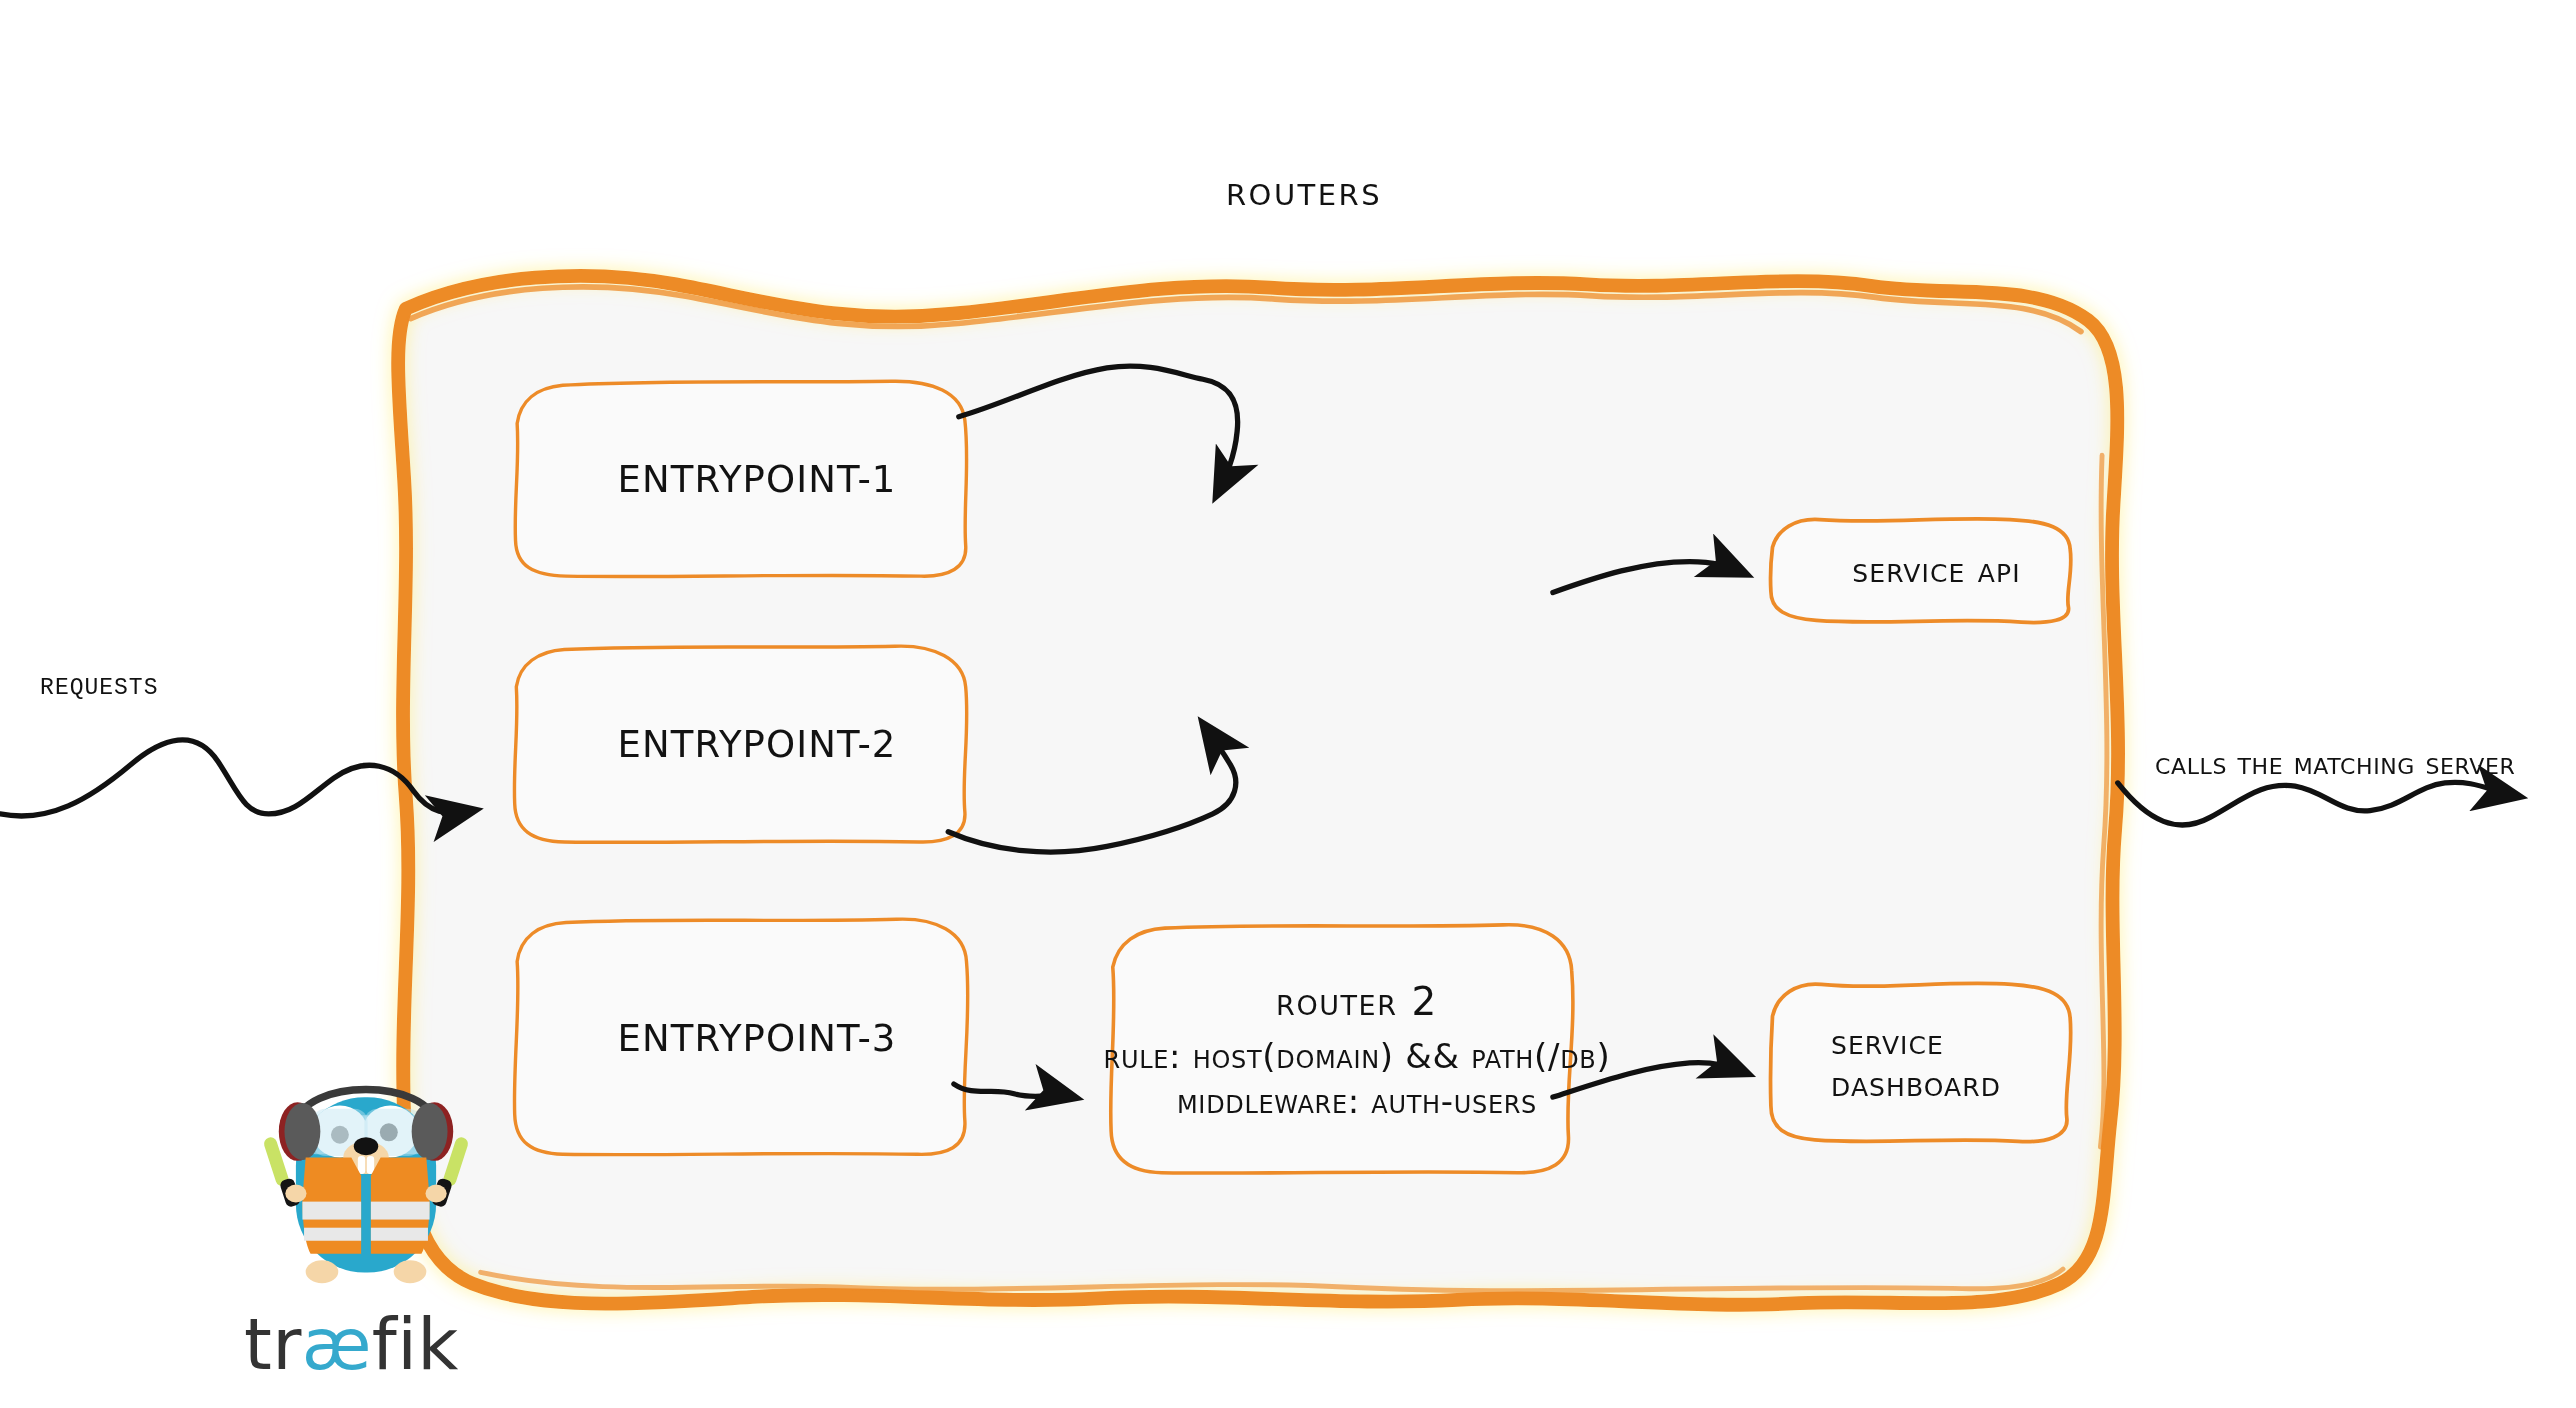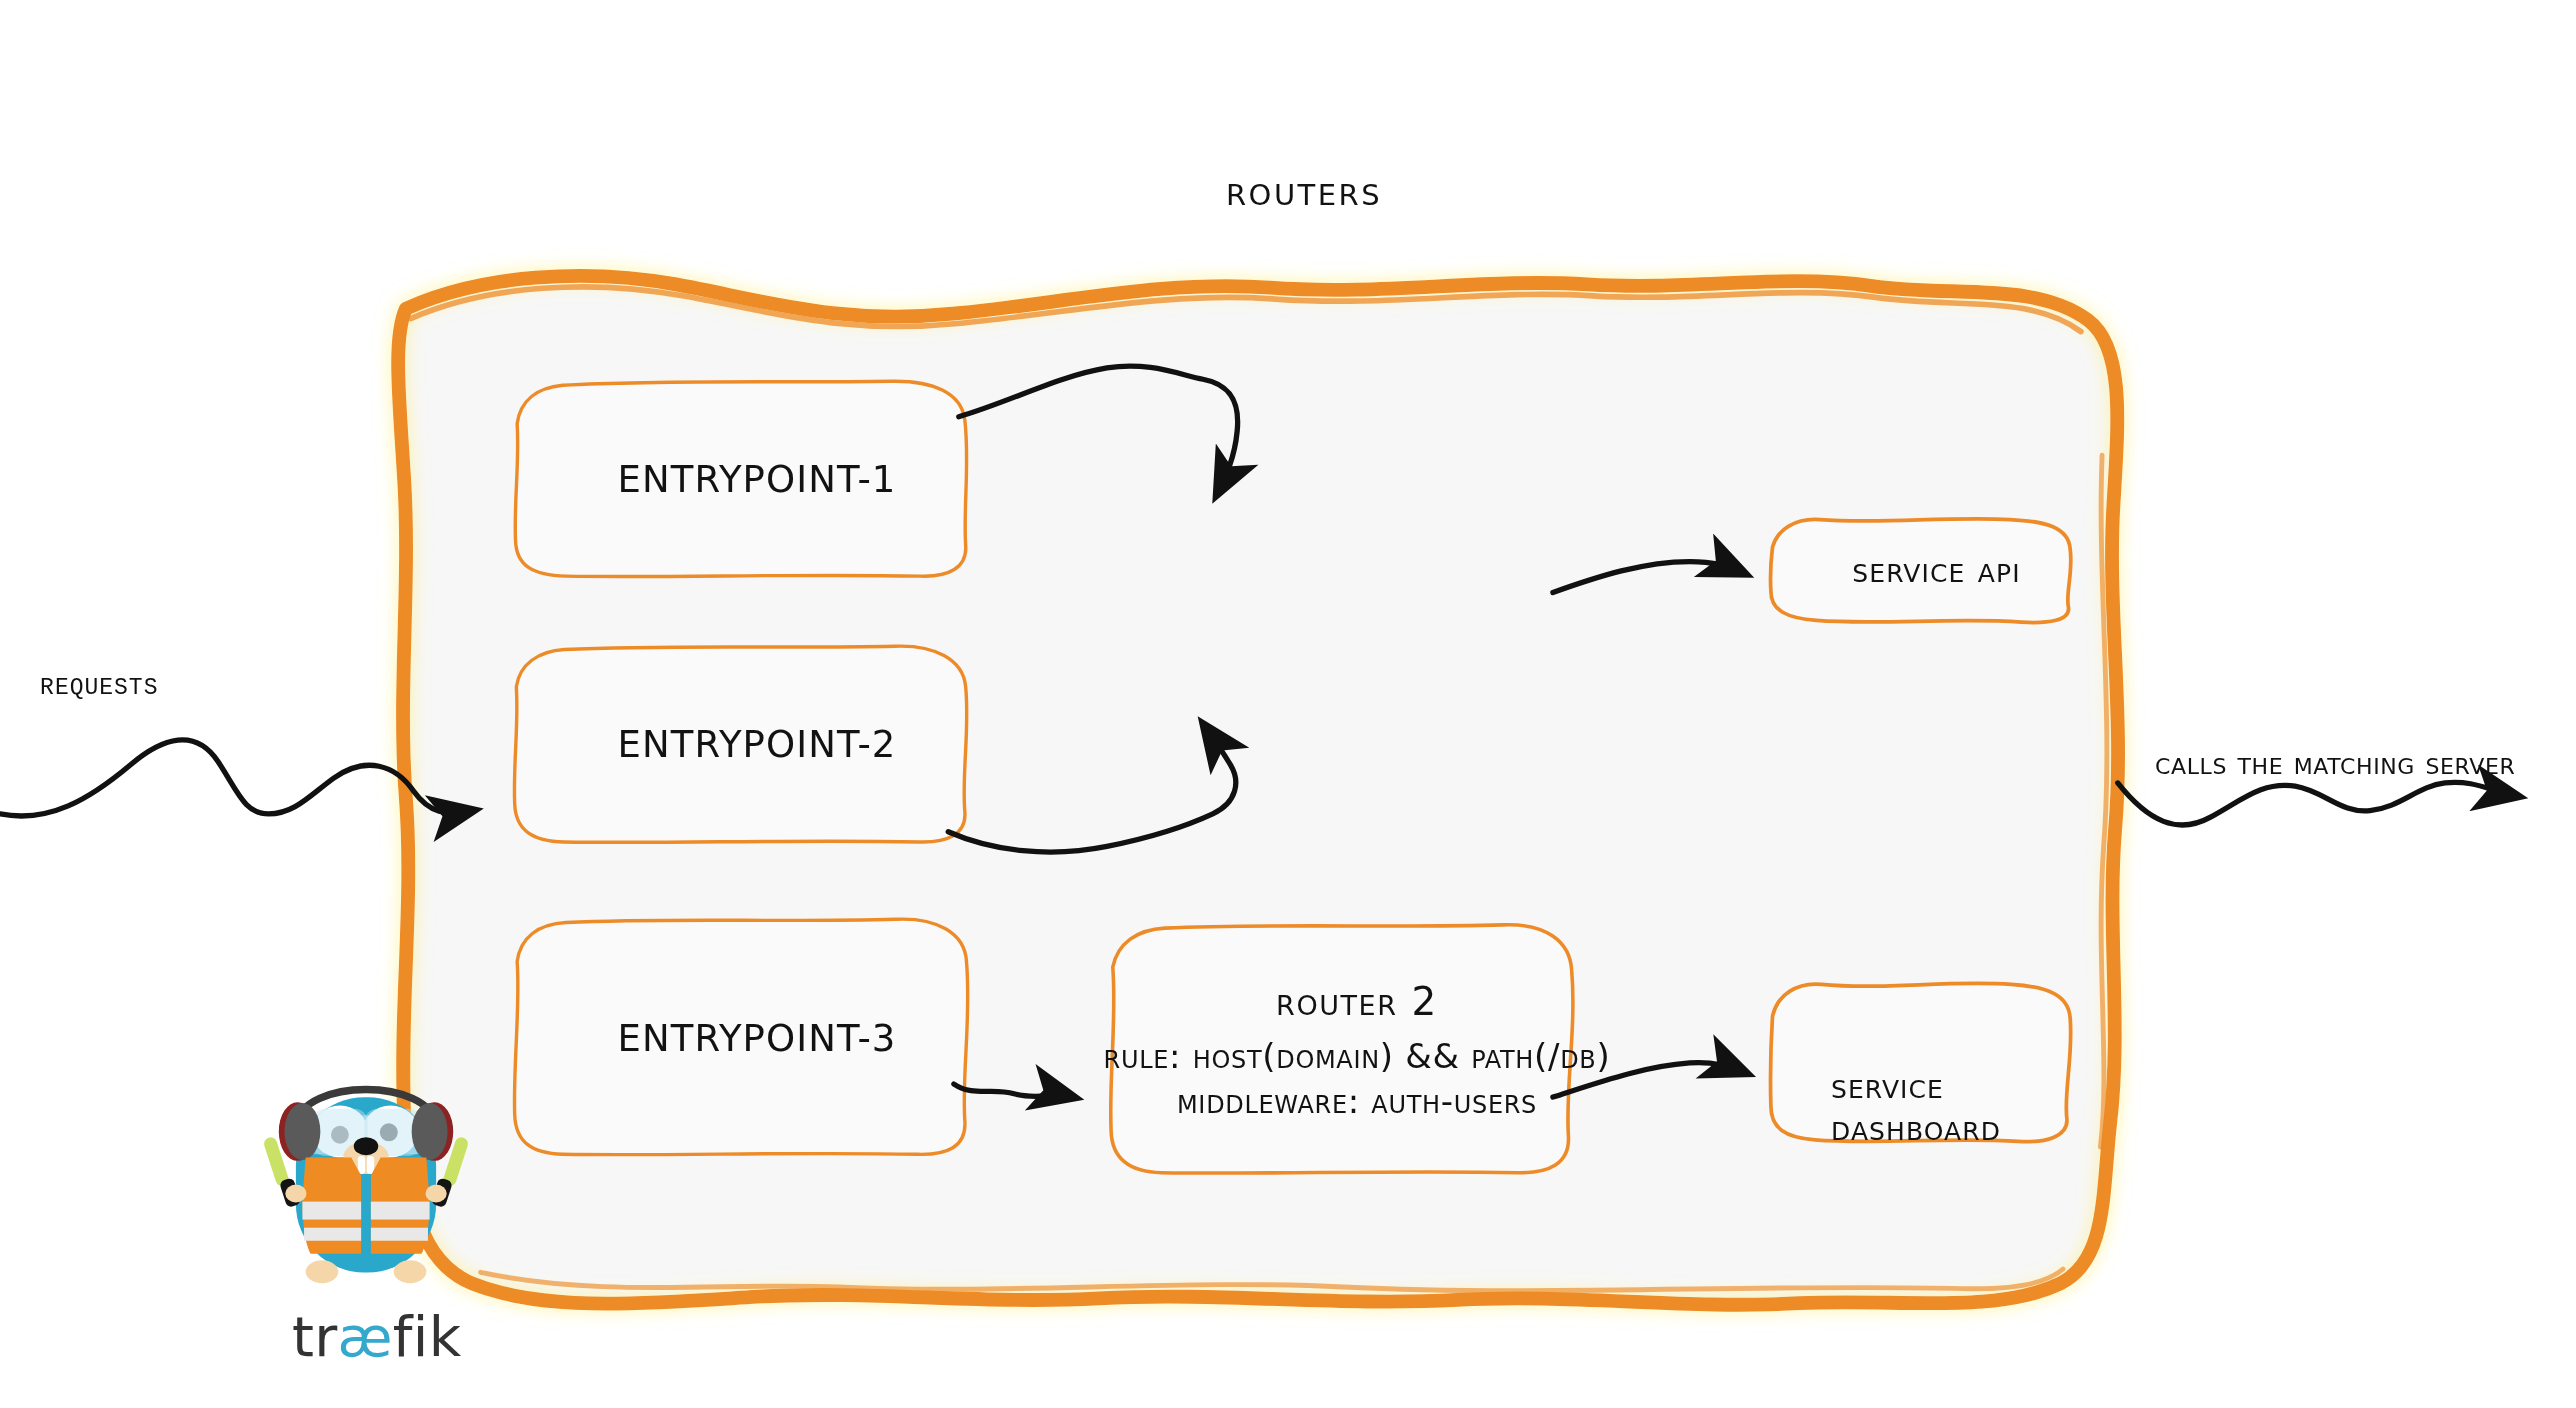--- a/index.html
+++ b/index.html
@@ -54,36 +54,36 @@
   .r-title{font-size:39px;letter-spacing:.04em;margin-bottom:28px;}
   .r-line{font-size:33px;letter-spacing:.02em;}
   #r2 .r-title{margin-bottom:6.5px;}
   #r2 .r-line{margin-top:4.9px;font-size:31px;}
   #r2 .r-line.big{font-size:34px;}
 
   
   #svc-api{left:1766px;top:513px;width:309px;height:114px;}
   #svc-dash{left:1766px;top:977px;width:309px;height:171px;}
   .svc-text{font-size:36px;letter-spacing:.03em;line-height:1.15;}
-  #svc-dash .label{align-items:flex-start;padding-left:33px;text-align:left;justify-content:flex-end;}
+  #svc-dash .label{align-items:flex-start;padding-left:33px;text-align:left;}
 
   
   #requests-label{position:absolute;left:8.1px;top:667px;font-size:33px;letter-spacing:.03em;font-family:Liberation Mono, monospace;}
   #calls-label{position:absolute;left:2123px;top:745px;font-size:31px;letter-spacing:.02em;}
 
   
   #arrows{position:absolute;inset:0;width:2576px;height:1408px;overflow:visible;pointer-events:none;}
 
   
   #traefik-logo{position:absolute;left:244px;top:1050px;width:244px;height:358px;}
   #gopher{position:absolute;left:16.3px;top:0;width:212px;height:269px;}
   #wordmark{
     position:absolute;left:0;top:259px;width:244px;height:98px;
-    font-family:"DejaVu Sans", sans-serif;font-size:56px;font-weight:400;
-    letter-spacing:.005em;line-height:1;color:#333333;white-space:nowrap;margin-left:48px;
+    font-family:"DejaVu Sans", sans-serif;font-size:71px;font-weight:400;
+    letter-spacing:.005em;line-height:1;color:#333333;white-space:nowrap;
   }
   #wordmark .ae{color:#35a9cd;}
 </style>
 </head>
 <body>
 
 <div class="stage">
 
   <div id="title" class="hand">Routers</div>
 

